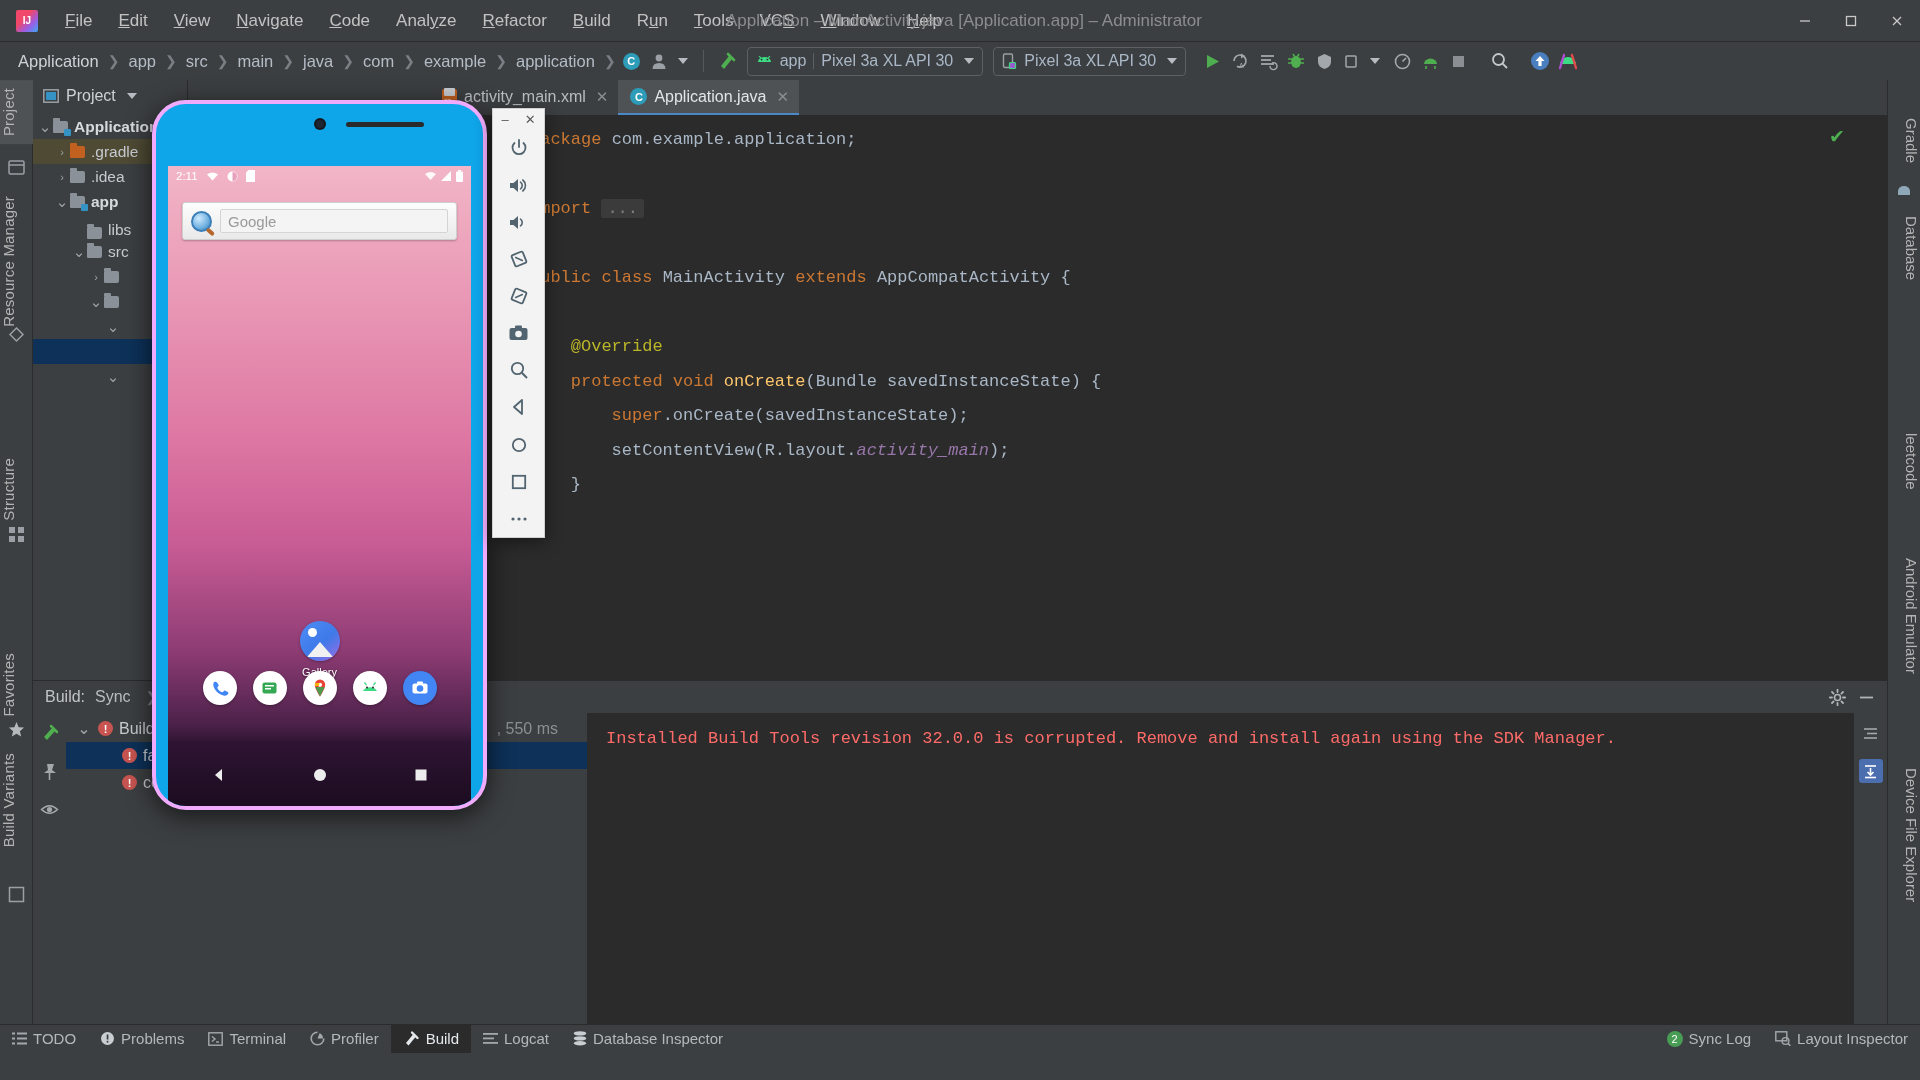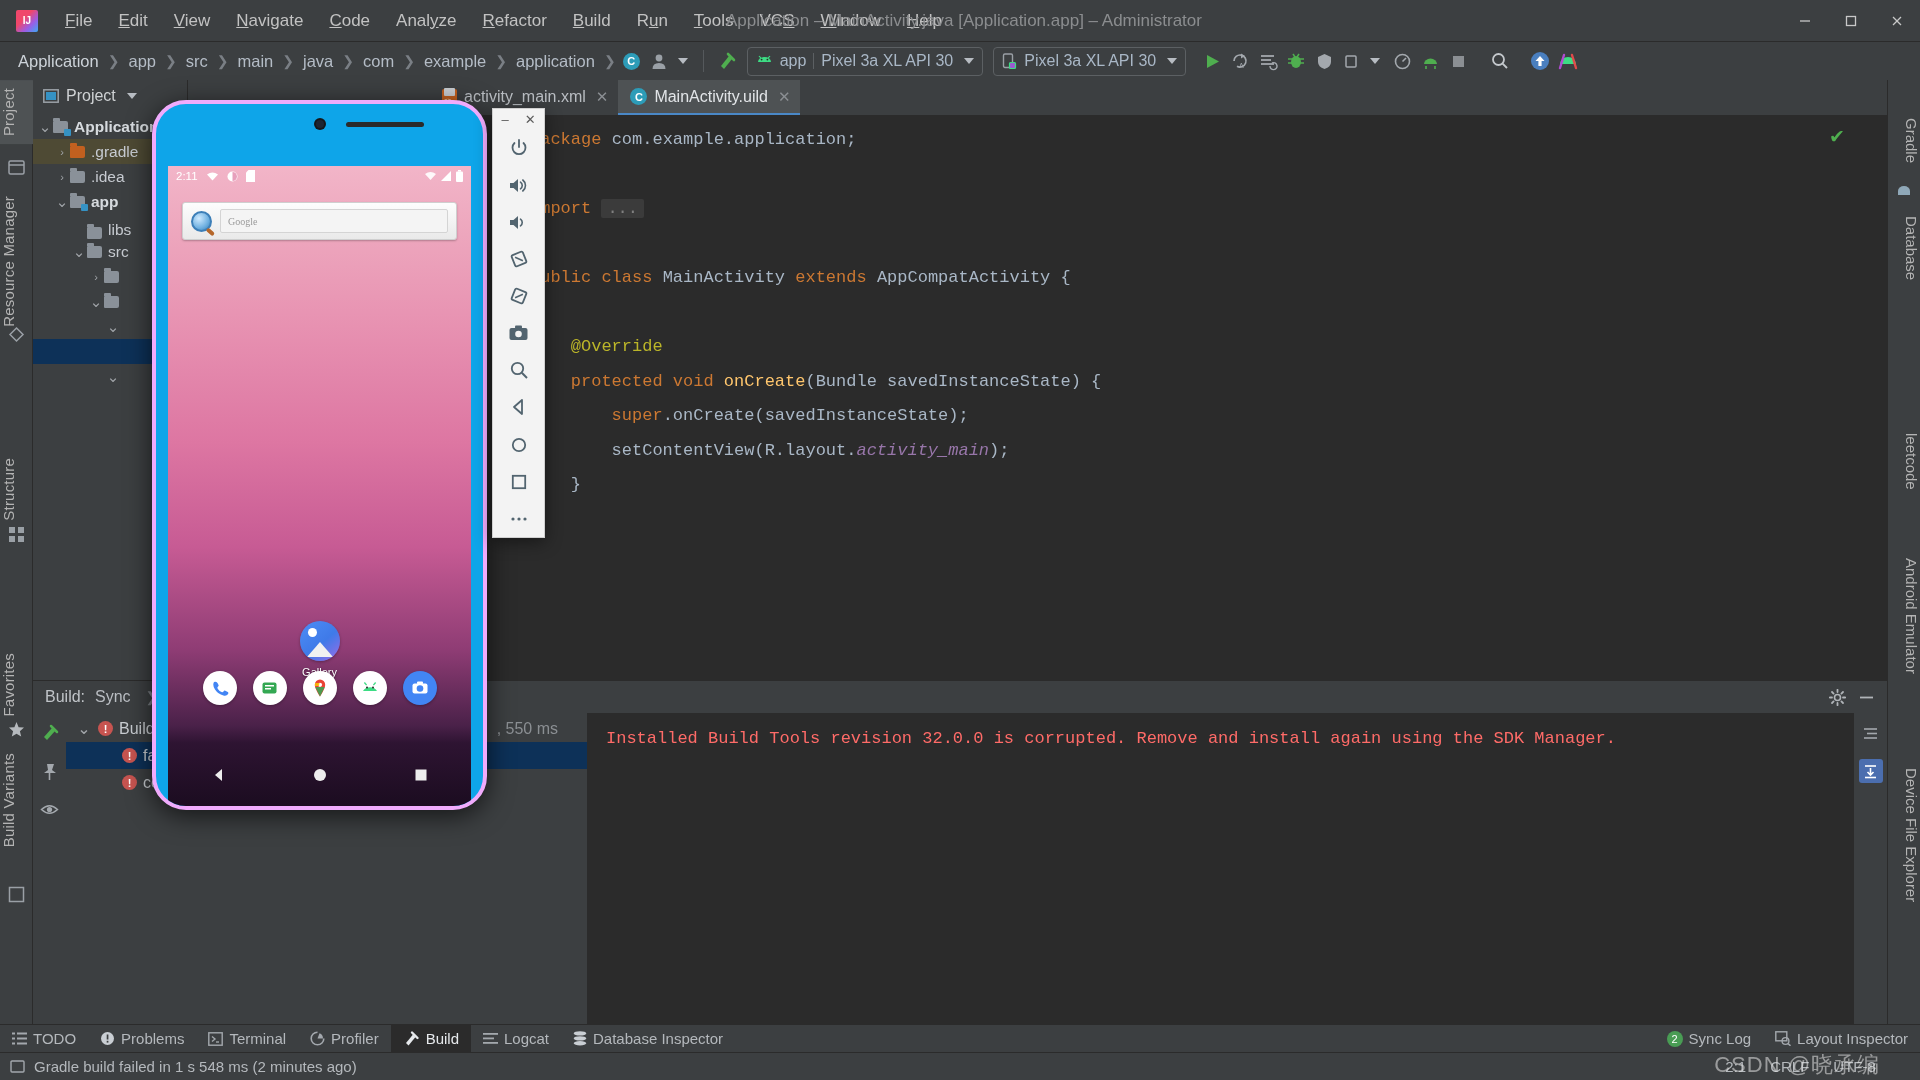--- a/index.html
+++ b/index.html
@@ -234,22 +234,22 @@
     background: radial-gradient(circle at 35% 32%, #cfeaff, #6fb0e0 60%, #2f7ab3 100%);
     position: relative; flex:0 0 auto;
   }
   .mag::after {
     content:""; position:absolute; right:-5px; bottom:-4px; width: 9px; height: 3.5px;
     background:#b5662a; border-radius:2px; transform: rotate(42deg);
   }
   .searchfield {
     flex:1; height: 24px; background:#f4f4f4; border:1px solid #d4d4d4;
     border-radius:2px; display:flex; align-items:center; padding-left:7px;
-    font-size: 10px; color:#9a9a9a;
-    font-family: Liberation Serif, serif;
+    font-size: 15px; color:#9a9a9a;
+    font-family: Liberation Sans, sans-serif;
   }
   .app-gallery {
     position:absolute; left:0; right:0; top: 455px; display:flex;
     flex-direction:column; align-items:center; gap:5px;
   }
   .icon-circle {
     width: 40px; height: 40px; border-radius:50%; position:relative; overflow:hidden;
     box-shadow: 0 1px 3px rgba(0,0,0,.3); flex:0 0 auto;
   }
   .gal {
@@ -679,21 +679,21 @@
   </div>
 
   <div class="edtabs">
     <div class="edtab">
       <span class="xmlicon"></span>
       <span>activity_main.xml</span>
       <span class="tabx">✕</span>
     </div>
     <div class="edtab active">
       <span class="cicon">C</span>
-      <span>MainActivity.uild</span>
+      <span>Application.java</span>
       <span class="tabx">✕</span>
     </div>
   </div>
 
   <div class="editor">
     <div class="gutter"></div>
     <div class="code" id="code"><div class="cl"><span class="kw">package </span><span class="plain">com.example.application;</span></div><div class="cl">&nbsp;</div><div class="cl"><span class="kw">import </span><span class="fold">...</span></div><div class="cl">&nbsp;</div><div class="cl"><span class="kw">public </span><span class="kw">class </span><span class="plain">MainActivity </span><span class="kw">extends </span><span class="plain">AppCompatActivity {</span></div><div class="cl">&nbsp;</div><div class="cl"><span class="ann">    @Override</span></div><div class="cl"><span class="kw">    protected </span><span class="kw">void </span><span class="fn">onCreate</span><span class="plain">(Bundle savedInstanceState) {</span></div><div class="cl"><span class="kw">        super</span><span class="plain">.onCreate(savedInstanceState);</span></div><div class="cl"><span class="plain">        setContentView(R.layout.</span><span class="field">activity_main</span><span class="plain">);</span></div><div class="cl"><span class="plain">    }</span></div></div>
     <div class="editor-check">✔</div>
     <div class="editor-scroll"></div>
   </div>
@@ -1058,31 +1058,14 @@
           <svg width="16" height="15" viewBox="0 0 16 15">
             <rect x=".8" y=".8" width="11" height="9" fill="none" stroke="#a3a8ad" stroke-width="1.4"></rect>
             <circle cx="10.5" cy="10" r="3.4" fill="none" stroke="#a3a8ad" stroke-width="1.4"></circle>
             <line x1="13" y1="12.5" x2="15.5" y2="14.8" stroke="#a3a8ad" stroke-width="1.6"></line>
           </svg>
         </span>
         <span>Layout Inspector</span>
       </div>
     </div>
 
-  <div class="statusline">
-    <span class="sl-left">
-      <span>
-        <svg width="15" height="15" viewBox="0 0 15 15">
-            <rect x="1" y="2" width="13" height="11" rx="1" fill="none" stroke="#a3a8ad" stroke-width="1.4"></rect>
-          </svg>
-      </span>
-      <span>Gradle build failed in 1 s 548 ms (2 minutes ago)</span>
-    </span>
-    <span class="sl-right">
-      <span>2:1</span>
-      <span>CRLF</span>
-      <span>UTF-8</span>
-      <span style="opacity:.001">.</span>
-    </span>
-    <span class="watermark">CSDN @晓承编</span>
-  </div>
 
 </div>
 
 </body></html>

